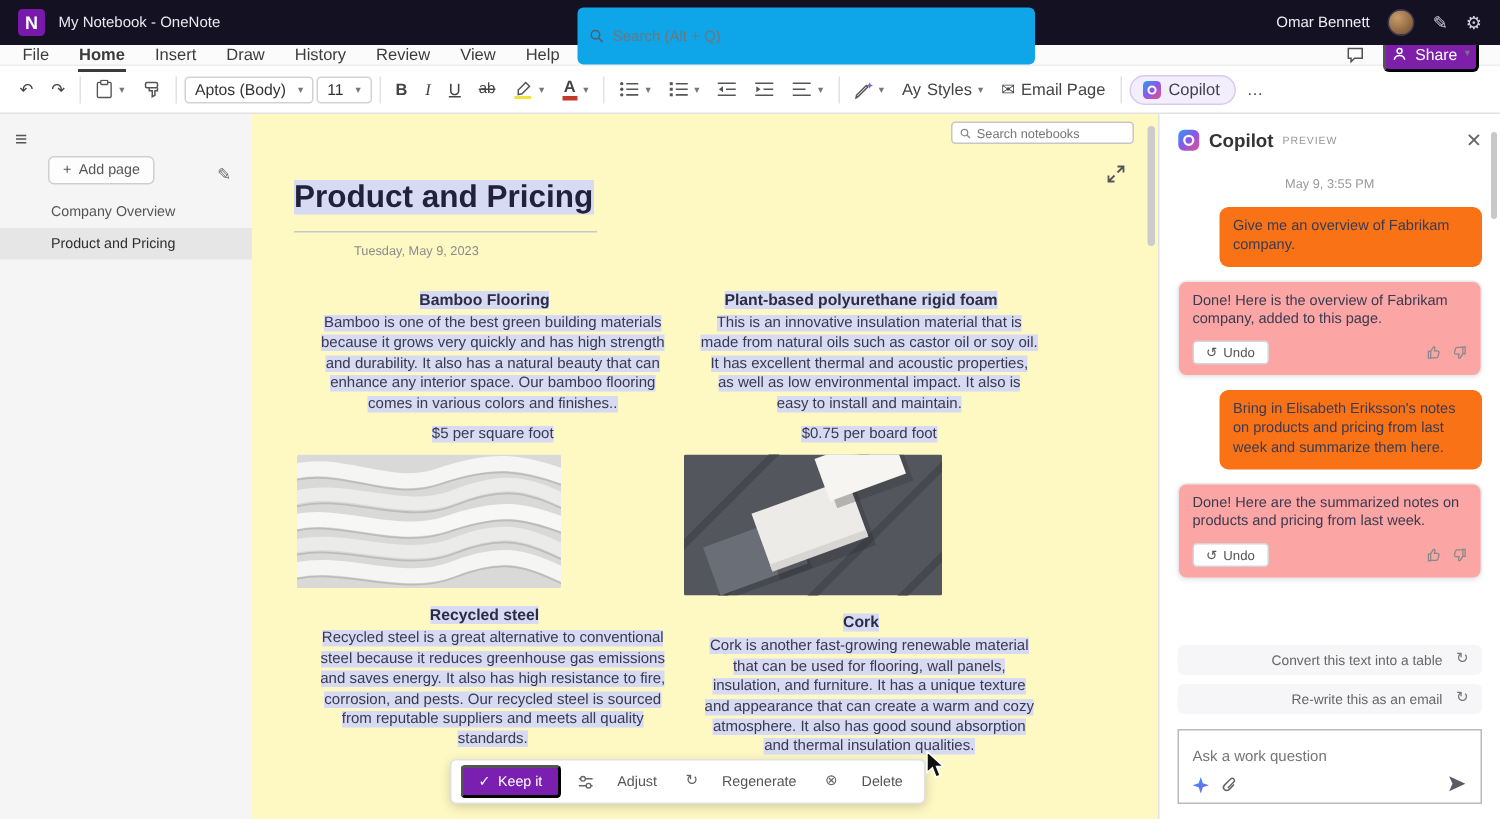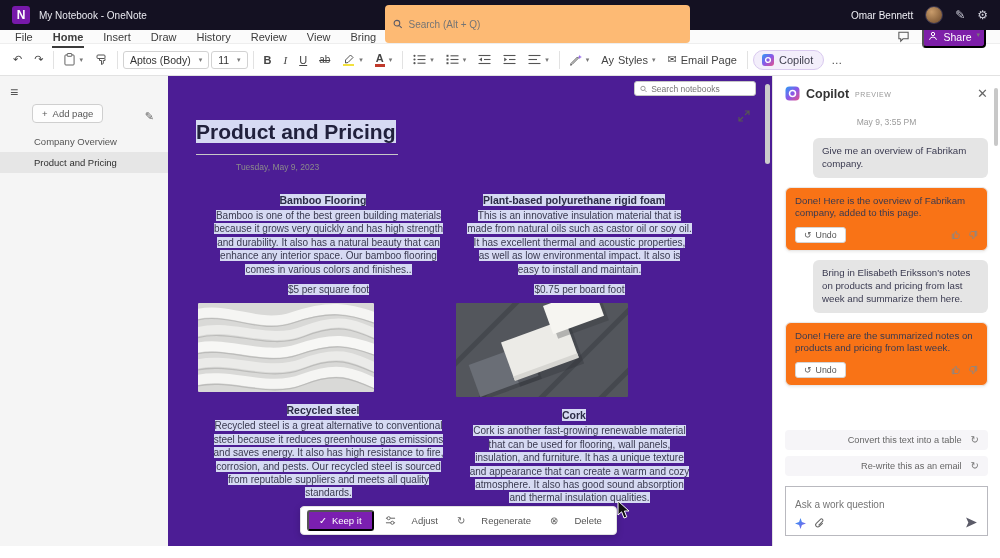--- a/index.html
+++ b/index.html
@@ -3,21 +3,21 @@
 <meta charset="utf-8">
 <style>
   * { box-sizing: border-box; margin: 0; padding: 0; }
   html,body { width:1000px; height:558px; overflow:hidden; }
   body { font-family:"Liberation Sans", sans-serif; background:#fff; position:relative; }
 
   
   .titlebar { height:30px; background:#141122; display:flex; align-items:center; padding:0 12px; gap:9px; position:relative; }
   .app-icon { width:18px; height:18px; background:#7719aa; border-radius:3px; color:#fff; font-weight:bold; font-size:12px; display:flex; align-items:center; justify-content:center; }
   .tb-title { color:#e9e9f0; font-size:10px; }
-  .tb-search { position:absolute; left:385px; top:5px; width:305px; height:38px; background:#fdba74; border-radius:4px; display:flex; align-items:center; gap:6px; padding:16px 8px; }
+  .tb-search { position:absolute; left:385px; top:5px; width:305px; height:38px; background:#0ea5e9; border-radius:4px; display:flex; align-items:center; gap:6px; padding:16px 8px; }
   .tb-search input { border:0; background:transparent; outline:none; font-size:10px; color:#45454f; width:100%; }
   .tb-right { margin-left:auto; display:flex; align-items:center; gap:12px; }
   .tb-user { color:#eeeef4; font-size:10px; }
   .avatar { width:18px; height:18px; border-radius:50%; background:radial-gradient(circle at 35% 30%, #c99c6b, #6e4a2a); border:1px solid #3a3650; }
   .tb-ic { color:#cfcfda; font-size:12px; line-height:1; }
 
   
   .menubar { height:14px; background:#fbfbfb; display:flex; align-items:center; gap:18px; padding:0 14px; font-size:11px; color:#3c3c3c; border-bottom:1px solid #eee; }
   .menu-item { padding:5px 1px; cursor:default; }
   .menu-item.active { font-weight:bold; box-shadow:inset 0 -2px 0 #3b3b3b; }
@@ -40,21 +40,21 @@
 
   
   .pagepanel { width:168px; background:#f5f5f5; position:relative; }
   .hamburger { position:absolute; left:10px; top:8px; font-size:14px; color:#555; }
   .add-btn { margin:28px 0 8px 32px; display:inline-flex; align-items:center; gap:5px; border:1px solid #cfcfcf; background:#fdfdfd; border-radius:4px; font-size:9.5px; color:#555; padding:3px 9px; }
   .panel-pen { position:absolute; right:14px; top:34px; color:#666; font-size:11px; }
   .page-item { padding:5px 8px 5px 34px; font-size:9.5px; color:#555; }
   .page-item.active { background:#e6e6e6; color:#2e2e2e; }
 
   
-  .canvas { flex:1; background:#4c1d95; position:relative; }
+  .canvas { flex:1; background:#fef9c3; position:relative; }
   .nb-search { position:absolute; top:5px; right:16px; width:122px; height:15px; border:1px solid #c6c6c6; border-radius:3px; background:#fff; display:flex; align-items:center; gap:4px; padding:0 5px; }
   .nb-search input { border:0; outline:0; width:100%; font-size:8.5px; color:#555; }
   .expand-ic { position:absolute; top:34px; right:22px; }
   .note-title { position:absolute; left:28px; top:44px; font-size:21px; font-weight:bold; color:#21213c; }
   .title-rule { position:absolute; left:28px; top:78px; width:202px; height:1px; background:#c8c8c8; }
   .note-date { position:absolute; left:28px; top:86px; font-size:8.5px; color:#8b8b8b;margin-left:40px; }
   .col { position:absolute; top:118px;text-align:center; }
   .col1 { left:30px; width:250px; }
   .col2 { left:288px; width:236px; }
   .col h4 { font-size:10.5px; margin:0 0 3px; color:#2c2c47; }
@@ -72,22 +72,22 @@
   .cv-scroll { position:absolute; right:2px; top:8px; width:5px; height:80px; background:#cccccc; border-radius:3px; }
 
   
   .copilot { width:228px; background:#fff; border-left:1px solid #e2e2e2; display:flex; flex-direction:column; padding:10px 12px; position:relative; }
   .cp-head { display:flex; align-items:center; gap:6px; }
   .cp-title { font-size:12.5px; font-weight:bold; color:#333; }
   .cp-preview { font-size:7px; color:#999; letter-spacing:.6px; margin-top:2px; }
   .cp-close { margin-left:auto; color:#666; font-size:13px; line-height:1; }
   .cp-time { text-align:center; font-size:8.5px; color:#9a9a9a; margin:16px 0 2px; }
   .msg { border-radius:6px; padding:7px 9px; font-size:9.7px; line-height:12.8px; margin-top:9px; color:#3a3a50; }
-  .msg.user { background:#e5e5e5; margin-left:28px; }
-  .msg.bot { background:#f97316; border:1px solid #e9e9e9; box-shadow:0 1px 3px rgba(0,0,0,.08); }
+  .msg.user { background:#f97316; margin-left:28px; }
+  .msg.bot { background:#fca5a5; border:1px solid #e9e9e9; box-shadow:0 1px 3px rgba(0,0,0,.08); }
   .msg-actions { display:flex; align-items:center; margin-top:7px; }
   .undo-btn { border:1px solid #d4d4d4; border-radius:3px; padding:2px 8px; font-size:8.8px; color:#555; display:flex; align-items:center; gap:4px; background:#fff; }
   .undo-ic { font-size:9px; }
   .thumbs { margin-left:auto; display:flex; gap:7px; align-items:center; }
   .cp-spacer { flex:1; }
   .sugg { display:flex; justify-content:flex-end; align-items:center; gap:9px; font-size:9.2px; color:#666; background:#f6f5f8; border-radius:4px; padding:5px 9px; margin-top:6px; }
   .sugg .fb-ic { color:#777; }
   .cp-input { border:1px solid #b9b9bf; border-radius:0; margin-top:10px; height:50px; position:relative; padding:7px 9px; }
   .cp-input input { border:0; outline:0; width:100%; font-size:10px; color:#333; background:transparent; }
   .cp-input-icons { position:absolute; left:9px; bottom:6px; display:flex; align-items:center; gap:8px; }
@@ -116,21 +116,21 @@
 </header>
 
 <nav class="menubar">
   <span class="menu-item">File</span>
   <span class="menu-item active">Home</span>
   <span class="menu-item">Insert</span>
   <span class="menu-item">Draw</span>
   <span class="menu-item">History</span>
   <span class="menu-item">Review</span>
   <span class="menu-item">View</span>
-  <span class="menu-item">Bring</span>
+  <span class="menu-item">Help</span>
   <div class="menubar-right">
     <svg width="13" height="13" viewBox="0 0 14 14">
         <path fill="none" stroke="#555" stroke-width="1.1" d="M2 2.5h10v7H6.5L4 12V9.5H2z"></path>
       </svg>
     <button class="share-btn">
       <svg width="10" height="10" viewBox="0 0 12 12">
           <circle cx="6" cy="3.6" r="2" fill="none" stroke="#fff" stroke-width="1.2"></circle>
           <path d="M1.8 10.6a4.3 4.3 0 0 1 8.4 0" fill="none" stroke="#fff" stroke-width="1.2"></path>
         </svg>
       <span>Share</span>

